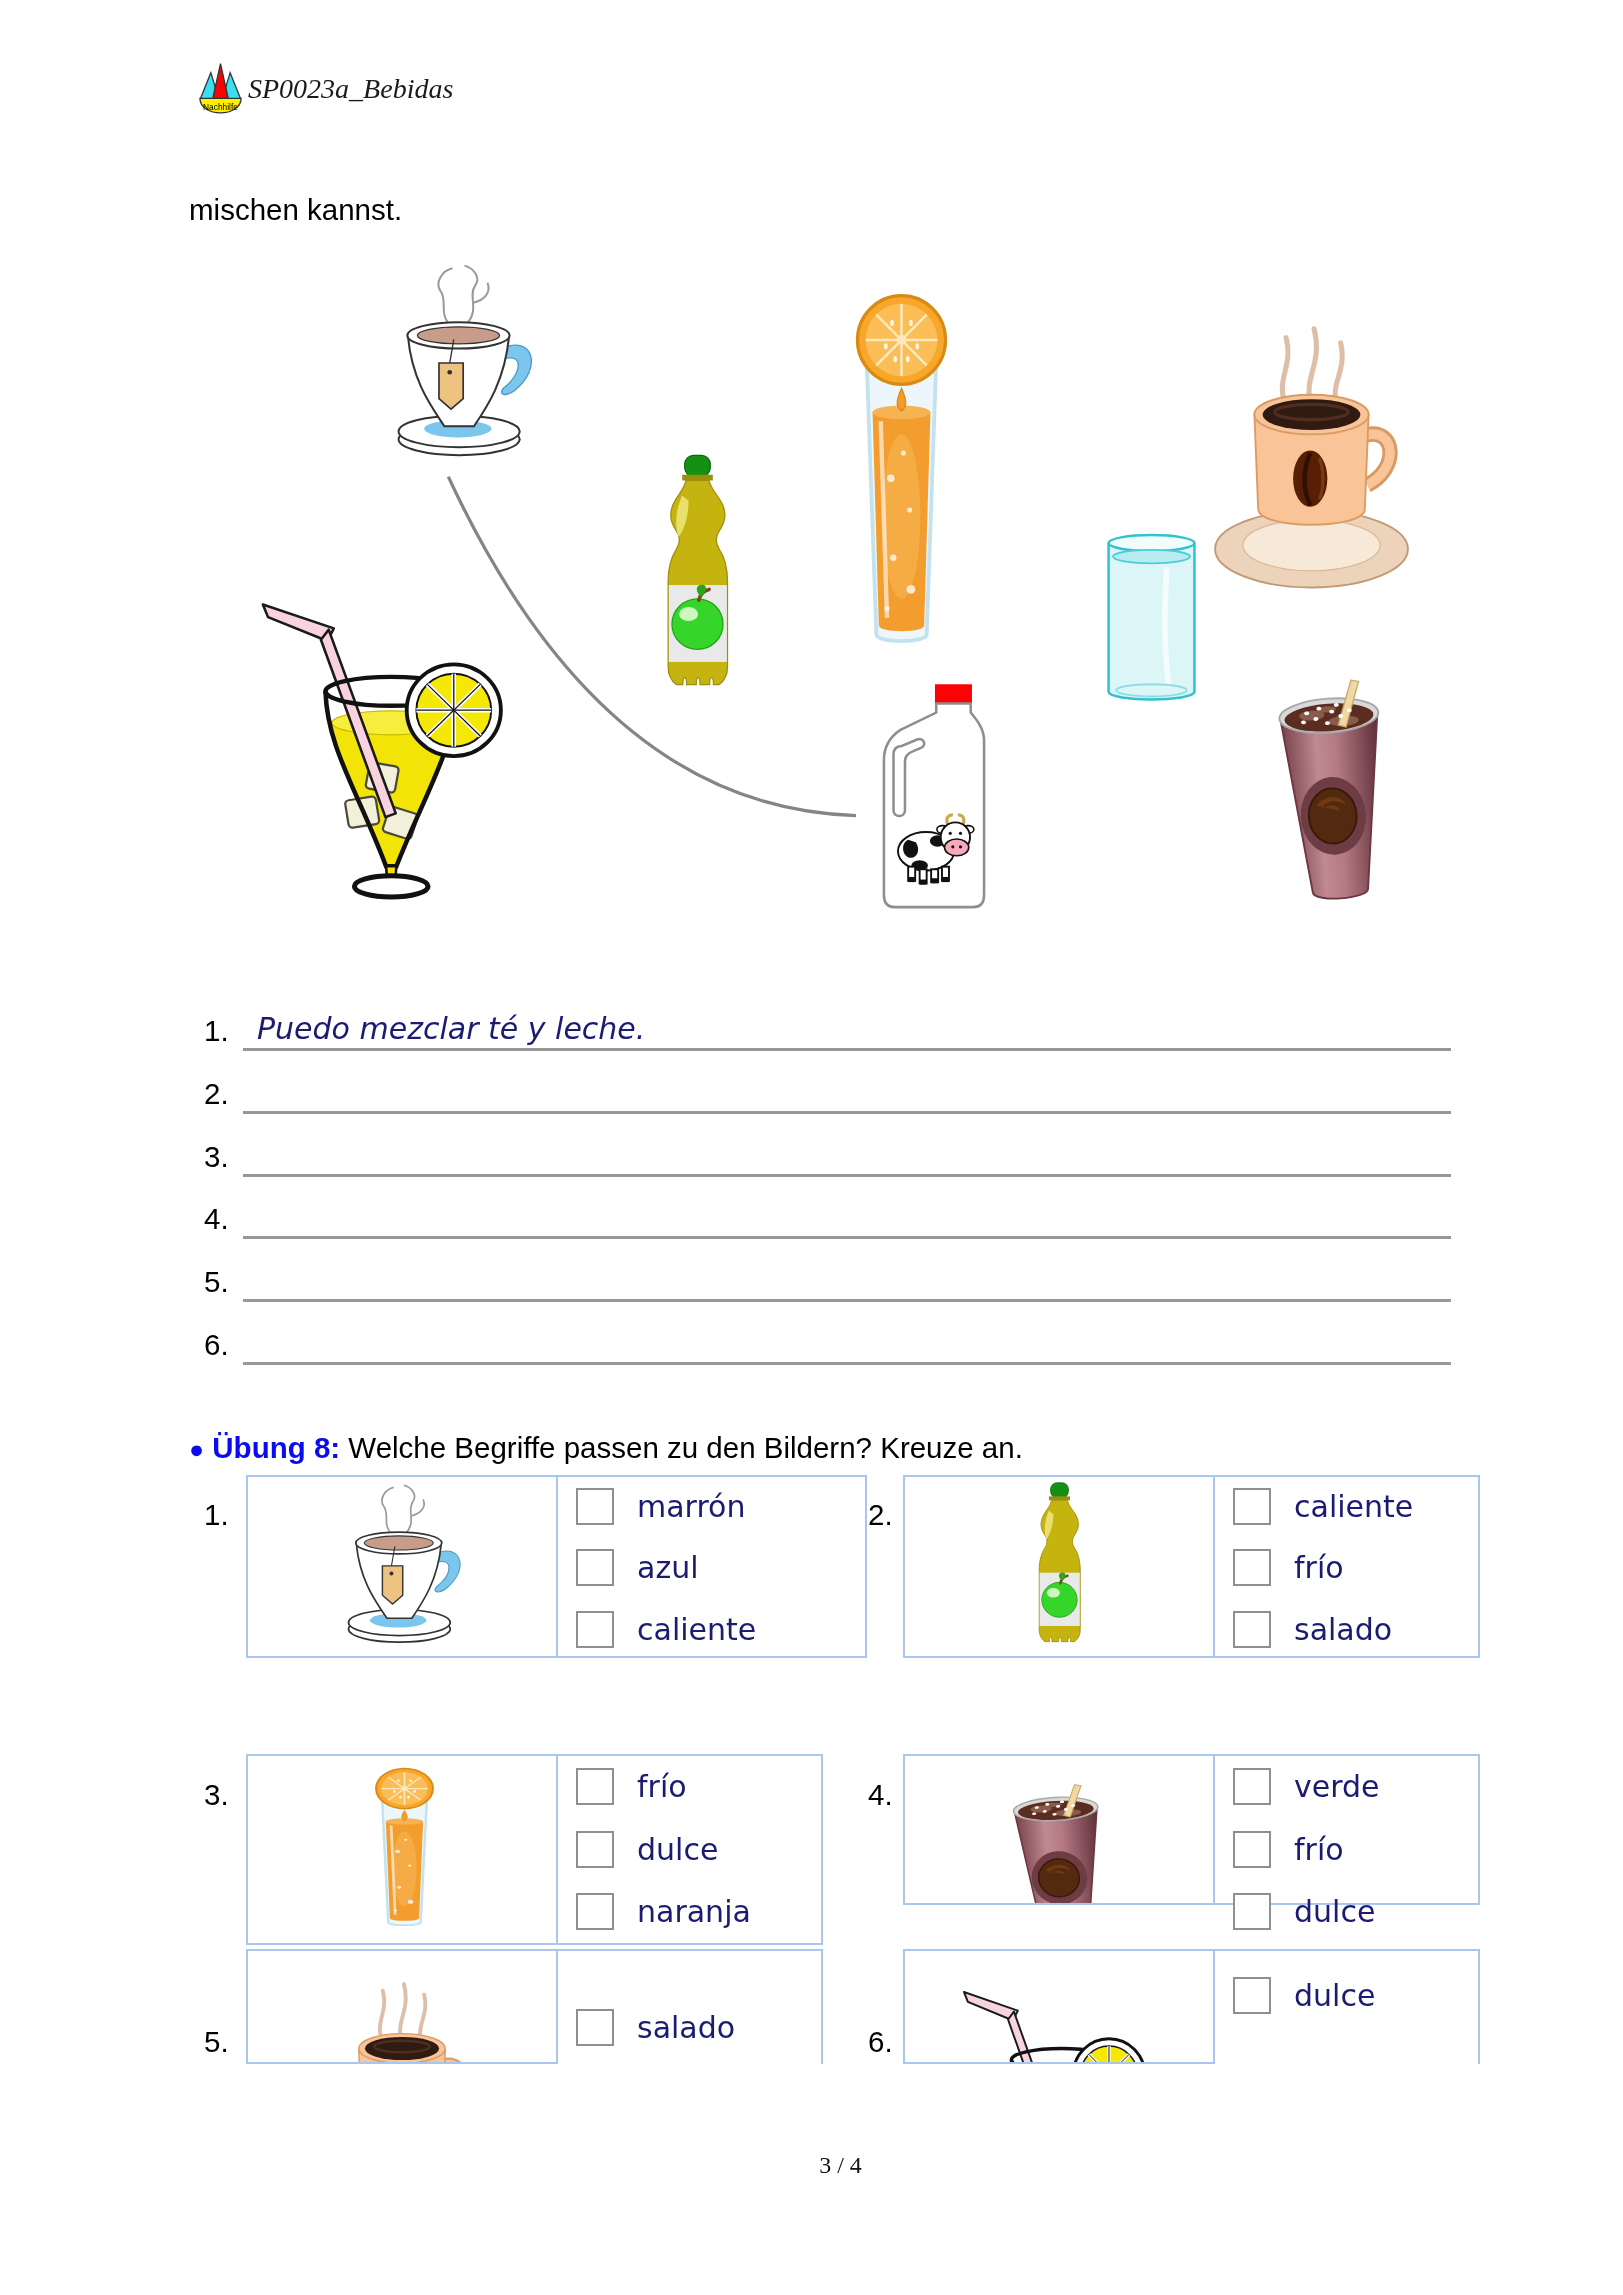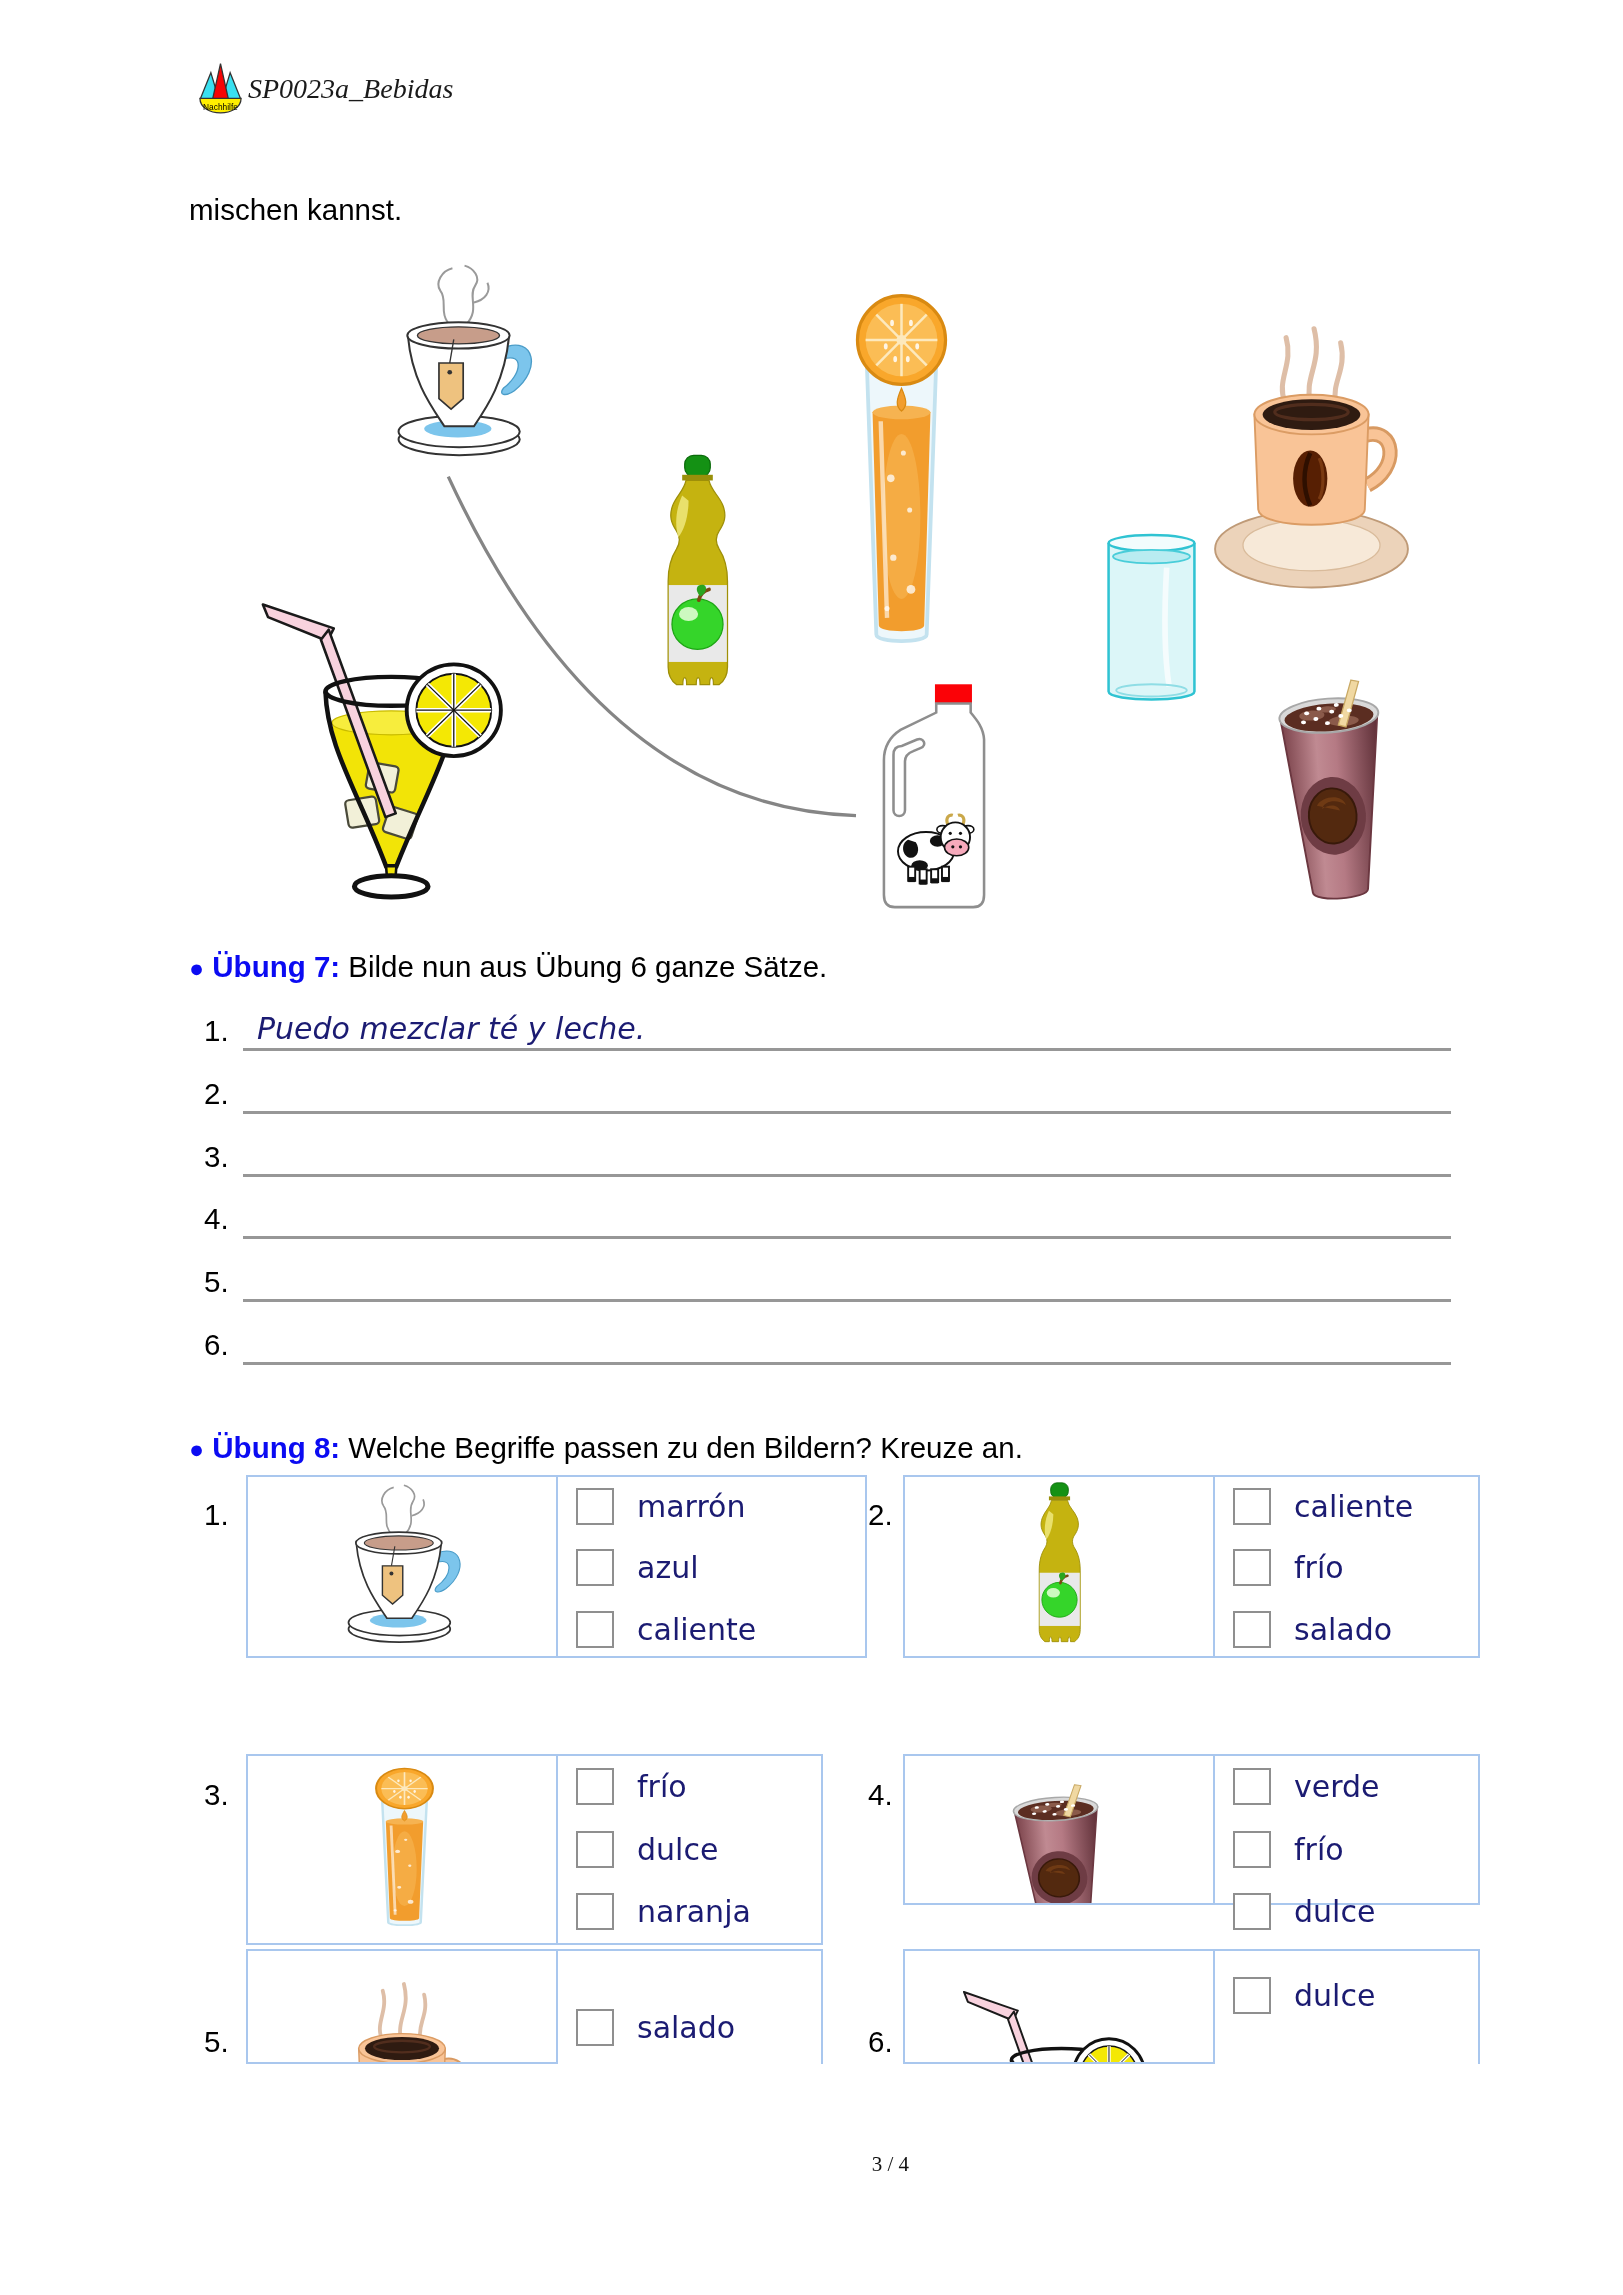--- a/index.html
+++ b/index.html
@@ -22,22 +22,22 @@
   .item-box{position:absolute;border:2px solid #a9c7ee;display:flex;box-sizing:border-box;background:#fff;}
   .item-box.noBottom{border-bottom:none;}
   .img-cell{position:relative;width:310px;border-right:2px solid #a9c7ee;overflow:hidden;box-sizing:border-box;}
   .img-cell.cellBottom{border-bottom:2px solid #a9c7ee;}
   .opt-cell{position:relative;flex:1;}
   .cbx{position:absolute;width:38px;height:37px;border:2.6px solid #8f8f8f;background:#fff;box-sizing:border-box;}
   .optlab{position:absolute;height:38px;line-height:38px;font-family:"DejaVu Sans",sans-serif;
           font-size:30px;color:#1b1b72;white-space:nowrap;}
   .inum{font-size:29.5px;color:#000;}
   
-  #footer{left:772px;top:2152px;width:137px;text-align:right;font-family:"Liberation Serif",serif;
-          font-size:21px;color:#111;}
+  #footer{left:772px;top:2152px;width:137px;text-align:center;font-family:"Liberation Serif",serif;
+          font-size:24px;color:#111;}
   svg{display:block;}
 </style>
 </head>
 <body>
 
 <svg width="0" height="0" style="position:absolute">
   <defs>
     <linearGradient id="gradCola" x1="0" y1="0" x2="1" y2="0">
       <stop offset="0" stop-color="#7b434b"></stop>
         <stop offset="0.35" stop-color="#c08a92"></stop>
@@ -265,25 +265,20 @@
       <use href="#sym-milk"></use>
     </svg>
   <svg class="abs" style="left:1267px;top:679px" width="135" height="229" viewBox="0 0 215 365" preserveAspectRatio="none">
       <use href="#sym-cola"></use>
     </svg>
 
   <svg class="abs" style="left:0;top:0;pointer-events:none" width="1623" height="982" viewBox="0 0 2480 1500">
     <path d="M685,728 Q920,1235 1308,1246" fill="none" stroke="#858585" stroke-width="5"></path>
   </svg>
 
-  <div class="abs ex-head" style="top:947px">
-    <span class="bullet">●</span>
-    <span class="blue">Übung 7:</span>
-    <span>Bilde nun aus Übung 6 ganze Sätze.</span>
-  </div>
 
   <div class="abs wnum" style="left:204px;top:1014px">1.</div>
   <div class="abs answer" style="left:257px;top:1011px">Puedo mezclar té y leche.</div>
   <div class="abs wline" style="left:243px;top:1048px;width:1208px"></div>
 
   <div class="abs wnum" style="left:204px;top:1077px">2.</div>
   <div class="abs wline" style="left:243px;top:1111px;width:1208px"></div>
 
   <div class="abs wnum" style="left:204px;top:1140px">3.</div>
   <div class="abs wline" style="left:243px;top:1174px;width:1208px"></div>

